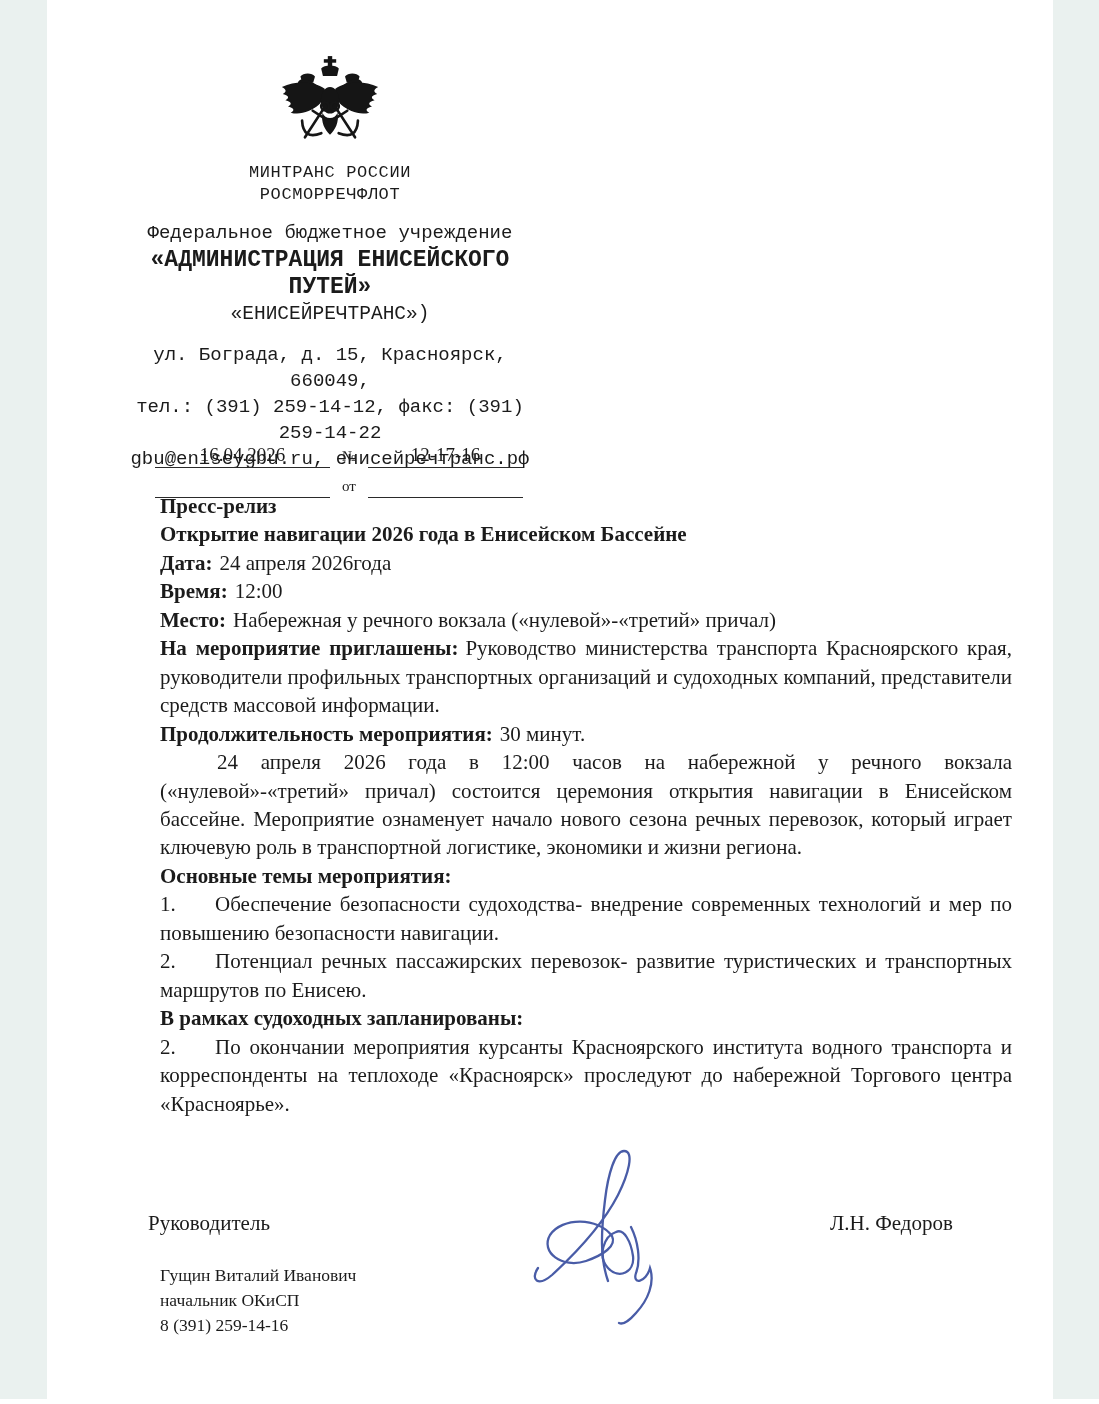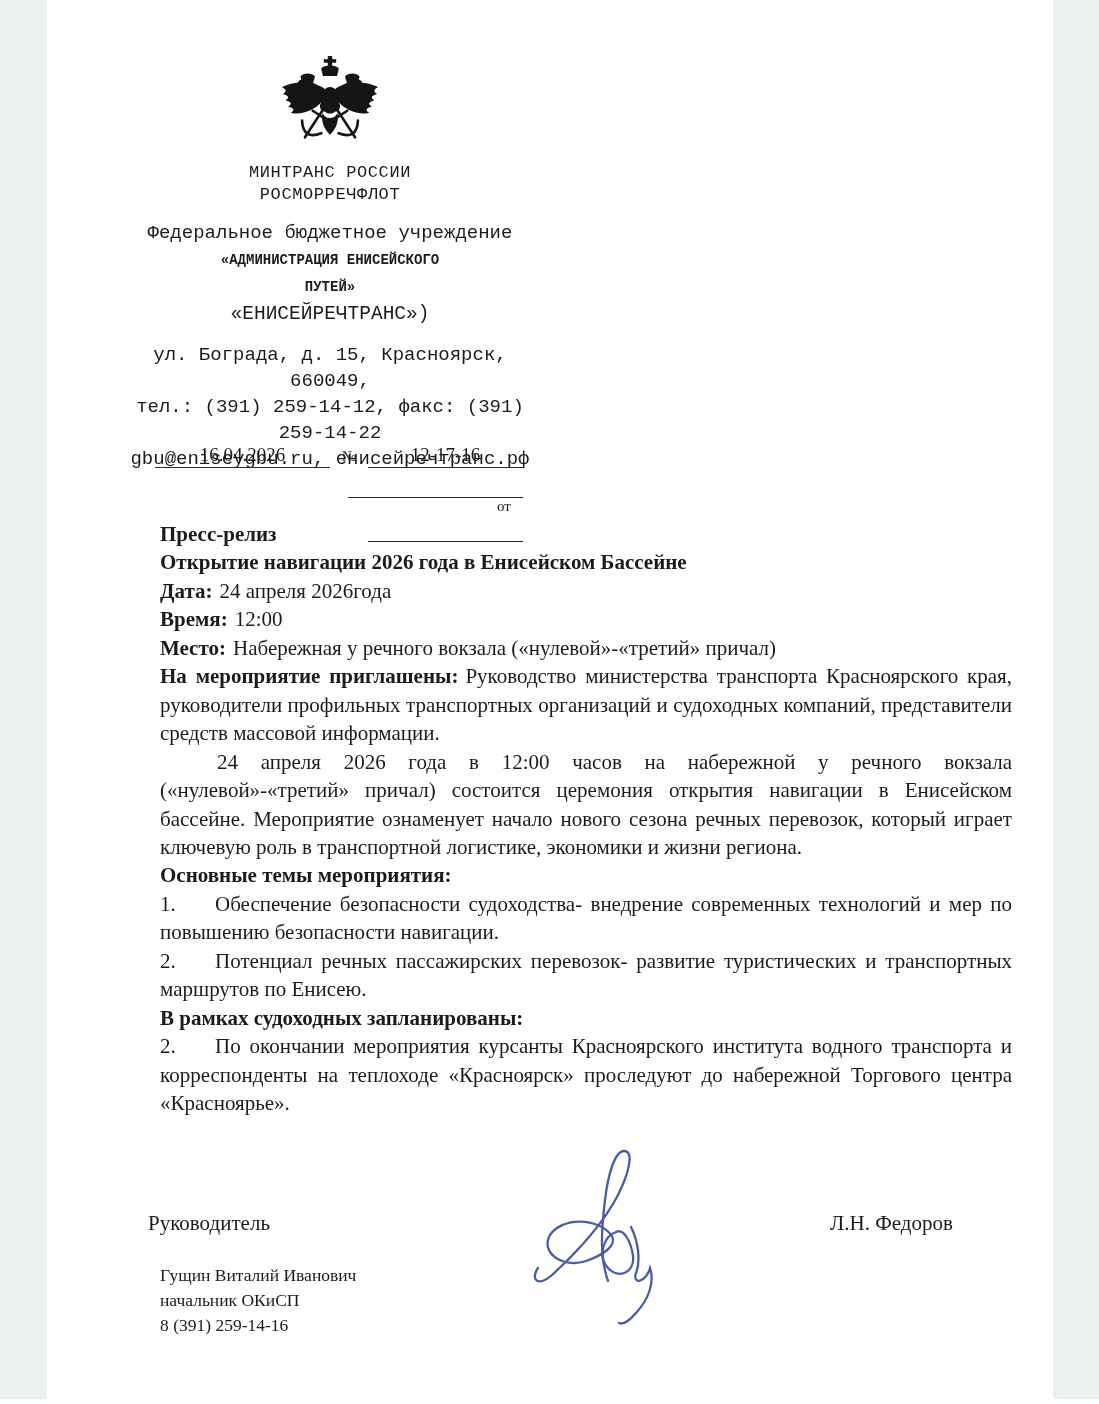--- a/index.html
+++ b/index.html
@@ -10,35 +10,35 @@
   }
   .strip{position:absolute;top:0;height:1399px;}
   .strip-left{left:0;width:47px;}
   .strip-right{left:1053px;width:46px;}
 
   
   .letterhead{position:absolute;left:130px;top:56px;width:400px;text-align:center;font-family:Liberation Mono, monospace;}
   .emblem{display:block;margin:0 auto 6px auto;}
   .ministry{font-size:17px;line-height:22px;letter-spacing:.6px;}
   .org-type{font-size:19px;line-height:24px;margin-top:15px;}
-  .org-name{font-size:14px;line-height:27px;font-weight:bold;margin-top:2px;}
+  .org-name{font-size:23px;line-height:27px;font-weight:bold;margin-top:2px;}
   .org-short{font-size:19.5px;line-height:26px;margin-top:14px;}
   .address{font-size:19px;line-height:26px;margin-top:15px;}
 
   
   .ref-row{position:absolute;left:155px;width:368px;display:flex;align-items:flex-end;font-size:19px;}
   .ref-row .u{border-bottom:1.6px solid #2a2a2a;text-align:center;padding-bottom:2px;height:24px;box-sizing:border-box;}
   .ref-row .c1{width:175px;}
   .ref-row .cm{width:38px;text-align:center;font-size:15px;padding-bottom:3px;}
   .ref-row .c2{width:155px;}
   .ref-row-1{top:444px;}
-  .ref-row-2{top:474px;flex-direction:column;}
+  .ref-row-2{top:474px;}
 
   
-  .doc-body{position:absolute;left:160px;top:520px;width:852px;font-size:21px;line-height:28.45px;}
+  .doc-body{position:absolute;left:160px;top:492px;width:852px;font-size:21px;line-height:28.45px;}
   .doc-body p{margin:0;}
   .justify{text-align:justify;}
   .indent{text-indent:57px;}
   b{font-weight:bold;}
   .val{margin-left:7px;}
   .num{display:inline-block;width:55px;}
 
   
   .sig-title{position:absolute;left:148px;top:1211px;font-size:21px;}
   .sig-name{position:absolute;left:830px;top:1211px;width:182px;font-size:21px;}
@@ -119,20 +119,21 @@
 <div class="doc-body">
   <p><b>Пресс-релиз</b></p>
   <p><b>Открытие навигации 2026 года в Енисейском Бассейне</b></p>
 
   <p><b>Дата:</b><span class="val">24 апреля 2026года</span></p>
   <p><b>Время:</b><span class="val">12:00</span></p>
   <p><b>Место:</b><span class="val">Набережная у речного вокзала («нулевой»-«третий» причал)</span></p>
 
   <p class="justify"><b>На мероприятие приглашены:</b><span class="val">Руководство министерства транспорта Красноярского края, руководители профильных транспортных организаций и судоходных компаний, представители средств массовой информации.</span></p>
 
+  <p><b>Продолжительность мероприятия:</b><span class="val">30 минут.</span></p>
 
   <p class="justify indent">24 апреля 2026 года в 12:00 часов на набережной у речного вокзала («нулевой»-«третий» причал) состоится церемония открытия навигации в Енисейском бассейне. Мероприятие ознаменует начало нового сезона речных перевозок, который играет ключевую роль в транспортной логистике, экономики и жизни региона.</p>
 
   <p><b>Основные темы мероприятия:</b></p>
   <p class="justify"><span class="num">1.</span><span>Обеспечение безопасности судоходства- внедрение современных технологий и мер по повышению безопасности навигации.</span></p>
   <p class="justify"><span class="num">2.</span><span>Потенциал речных пассажирских перевозок- развитие туристических и транспортных маршрутов по Енисею.</span></p>
 
   <p><b>В рамках судоходных запланированы:</b></p>
   <p class="justify"><span class="num">2.</span><span>По окончании мероприятия курсанты Красноярского института водного транспорта и корреспонденты на теплоходе «Красноярск» проследуют до набережной Торгового центра «Красноярье».</span></p>
 </div>

